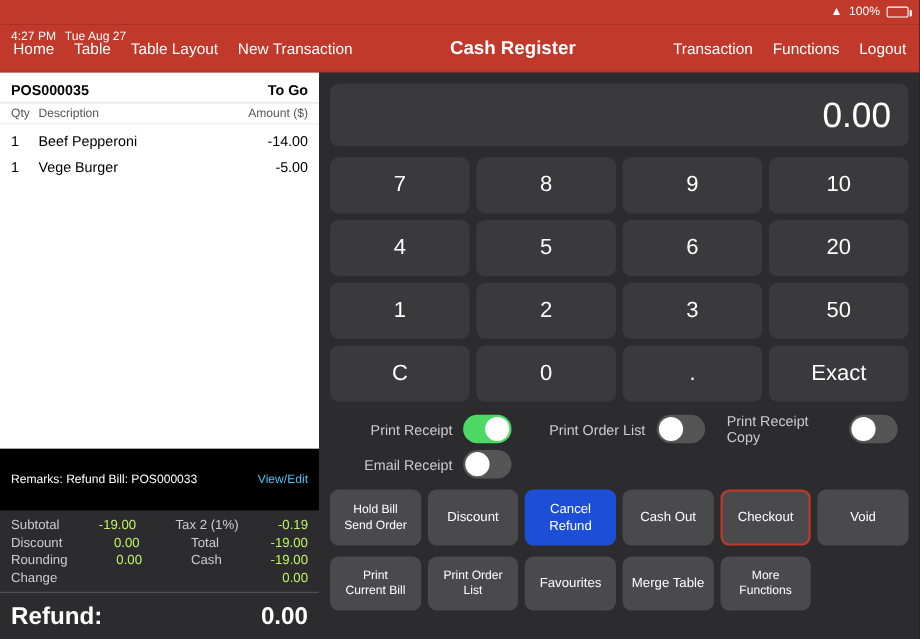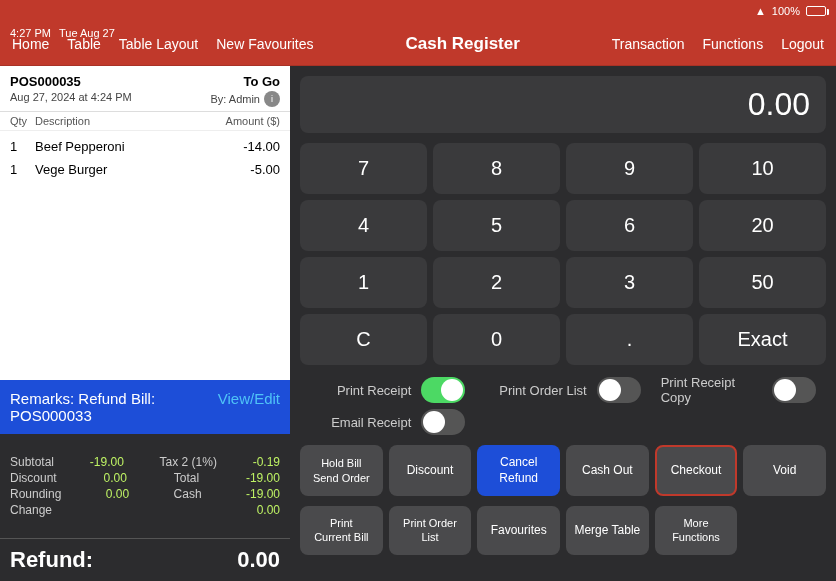--- a/index.html
+++ b/index.html
@@ -107,30 +107,30 @@
     .item-qty { width: 25px; }
     .item-desc { flex: 1; }
     .item-amount { width: 60px; text-align: right; }
 
     .receipt-footer {
       background: #2c2c2e;
       color: #fff;
       font-size: 12px;
     }
     .remarks-bar {
-      background: #1d4ed8;
-      padding: 10px 10px;
-      display: flex;
-      justify-content: space-between;
-      font-size: 15px;
+      background: #000000;
+      padding: 22px 10px;
+      display: flex;
+      justify-content: space-between;
+      font-size: 11px;
     }
     .remarks-link { color: #4fc3f7; }
 
     .totals-section {
-      padding: 20px 10px;
+      padding: 5px 10px;
     }
     .total-row {
       display: flex;
       justify-content: space-between;
       padding: 1px 0;
       font-size: 12px;
     }
     .total-row .label { color: #ccc; }
     .total-row .value { color: #bef264; }
 
@@ -302,44 +302,37 @@
       <span class="battery-fill"></span>
     </span>
   </div>
 </div>
 
 <div class="top-nav">
   <div class="top-nav-left">
     <span class="nav-item">Home</span>
     <span class="nav-item">Table</span>
     <span class="nav-item">Table Layout</span>
-    <span class="nav-item">New Favourites</span>
+    <span class="nav-item">New Transaction</span>
   </div>
   <div class="top-nav-center">Cash Register</div>
   <div class="top-nav-right">
     <span class="nav-item">Transaction</span>
     <span class="nav-item">Functions</span>
     <span class="nav-item">Logout</span>
   </div>
 </div>
 
 <div class="main">
 
   <div class="receipt-panel">
     <div class="receipt-header">
       <div class="receipt-header-row1">
         <span>POS000035</span>
         <span>To Go</span>
-      </div>
-      <div class="receipt-header-row2">
-        <span>Aug 27, 2024 at 4:24 PM</span>
-        <div style="display:flex;align-items:center;gap:4px;">
-          <span>By: Admin</span>
-          <span style="width:16px;height:16px;background:#888;border-radius:50%;display:inline-block;text-align:center;line-height:16px;font-size:9px;color:#fff;">i</span>
-        </div>
       </div>
     </div>
 
     <div class="receipt-col-headers">
       <span class="col-qty">Qty</span>
       <span class="col-desc">Description</span>
       <span class="col-amount">Amount ($)</span>
     </div>
 
     <div class="receipt-items">

